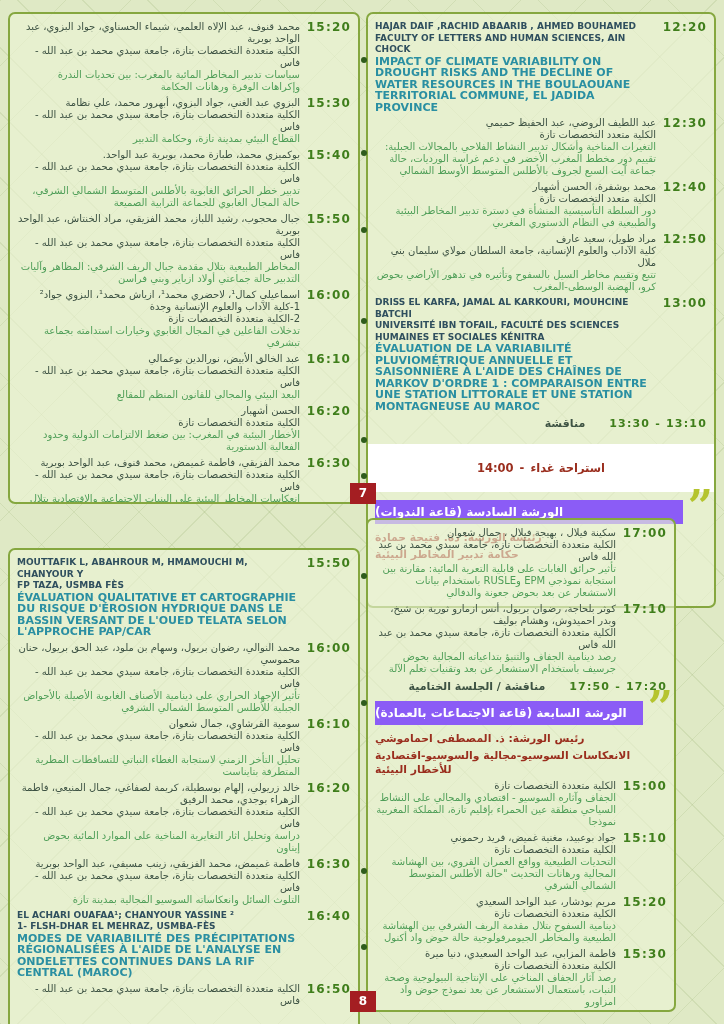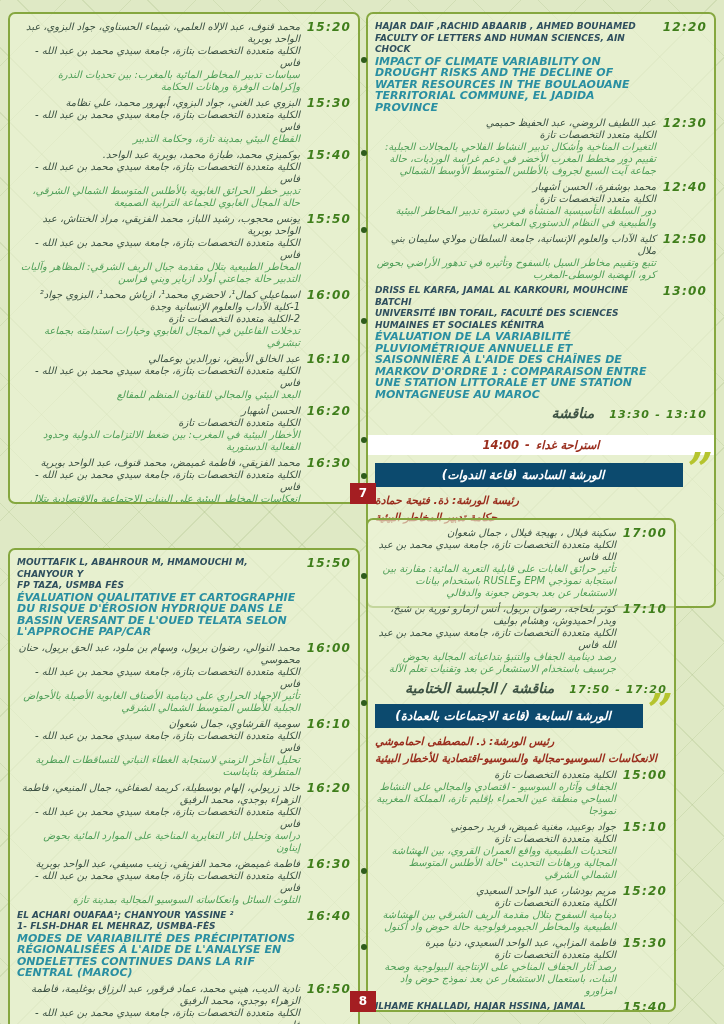--- a/index.html
+++ b/index.html
@@ -10,49 +10,49 @@
   }
   body::before{
     content:"";position:absolute;inset:0;pointer-events:none;
     background-image:
       repeating-linear-gradient(45deg, rgba(150,175,110,.20) 0 1px, transparent 1px 46px),
       repeating-linear-gradient(135deg, rgba(150,175,110,.20) 0 1px, transparent 1px 46px);
   }
   .sched-box{
     position:absolute;border:2px solid #85a73f;border-radius:7px;
     background:rgba(236,243,213,.62);
-    padding:7px 7px 5px 7px;box-sizing:border-box;overflow:hidden;z-index:1;font-style:italic;
+    padding:7px 7px 5px 7px;box-sizing:border-box;overflow:hidden;z-index:1;
   }
   #box-tl{left:8px;  top:12px;  width:352px;height:492px;}
   #box-tr{left:366px;top:12px;  width:350px;height:596px;}
   #box-bl{left:8px;  top:548px; width:352px;height:494px;}
   #box-br{left:366px;top:518px; width:310px;height:494px;}
 
   .entry{display:grid;grid-template-columns:1fr 46px;column-gap:5px;margin-bottom:4px;}
   .etime{color:#3f7e1b;font-weight:bold;font-size:12px;letter-spacing:1.2px;
          text-align:right;line-height:13px;white-space:nowrap;}
   .ebody.rtl{direction:rtl;text-align:right;}
   .ebody.ltr{direction:ltr;text-align:left;}
   .authors,.affil{color:#3d5243;font-size:10px;line-height:12px;}
   .title{color:#4f9e58;font-size:10px;line-height:12px;}
   .ebody.ltr .authors,.ebody.ltr .affil{color:#2f4f5e;font-weight:bold;font-size:9px;line-height:11.5px;}
   .ebody.ltr .title{color:#2a8fa2;font-weight:bold;font-size:11px;line-height:11.5px;}
 
   .disc{direction:rtl;display:flex;gap:5px;align-items:baseline;margin:5px 0 6px 0;font-size:11px;}
   .disc .dt{color:#3f7e1b;font-weight:bold;letter-spacing:1.2px;}
-  .disc .dlabel{color:#3d5243;font-weight:bold;margin-right:10px;font-size:14px;}
+  .disc .dlabel{color:#3d5243;font-weight:bold;margin-right:19px;font-size:11px;}
 
   .break-row{display:flex;justify-content:center;align-items:center;gap:6px;
-    background:#ffffff;margin:14px -7px 5px -7px;padding:3px 0;
+    background:#ffffff;margin:14px -7px 5px -7px;padding:17px 0;
     font-weight:bold;color:#9a2e1e;font-size:11.5px;text-align:center;}
 
   .banner{position:relative;margin:8px 0 7px 0;height:24px;}
-  .banner-bar{position:absolute;left:0;right:24px;top:0;bottom:0;background:#0c4a6e;
+  .banner-bar{position:absolute;left:0;right:24px;top:0;bottom:0;background:#8b5cf6;
     color:#fff;font-weight:bold;font-size:12px;line-height:24px;
-    direction:rtl;text-align:center;padding-right:12px;}
+    direction:rtl;text-align:left;padding-right:12px;}
   .banner-quote{position:absolute;right:-6px;top:-15px;color:#b5c42e;
     font-size:44px;line-height:1;font-family:"DejaVu Serif", serif;font-weight:bold;}
 
   .chair,.theme{direction:rtl;text-align:left;color:#9a2e1e;font-weight:bold;
     font-size:10.8px;line-height:14px;margin:1px 0 3px 0;}
 
   .page-badge{position:absolute;width:26px;height:21px;background:#a41e22;color:#fff;
     font-weight:bold;font-size:12px;text-align:center;line-height:21px;z-index:6;}
   #badge-7{left:350px;top:483px;}
   #badge-8{left:350px;top:991px;}
@@ -82,21 +82,21 @@
     <div class="entry">
       <div class="ebody rtl">
         <div class="authors">بوكميزي محمد، طبازة محمد، بوبرية عبد الواحد.</div>
         <div class="affil">الكلية متعددة التخصصات بتازة، جامعة سيدي محمد بن عبد الله - فاس</div>
         <div class="title">تدبير خطر الحرائق الغابوية بالأطلس المتوسط الشمالي الشرقي، حالة المجال الغابوي للجماعة الترابية الصميعة</div>
       </div>
       <div class="etime">15:40</div>
     </div>
     <div class="entry">
       <div class="ebody rtl">
-        <div class="authors">يونس محجوب، رشيد اللباز، محمد الفزيقي، مراد الخنتاش، عبد الواحد بوبرية</div>
+        <div class="authors">جبال محجوب، رشيد اللباز، محمد الفزيقي، مراد الخنتاش، عبد الواحد بوبرية</div>
         <div class="affil">الكلية متعددة التخصصات بتازة، جامعة سيدي محمد بن عبد الله - فاس</div>
         <div class="title">المخاطر الطبيعية بتلال مقدمة جبال الريف الشرقي: المظاهر وآليات التدبير حالة جماعتي أولاد ازباير وبني فراسن</div>
       </div>
       <div class="etime">15:50</div>
     </div>
     <div class="entry">
       <div class="ebody rtl">
         <div class="authors">اسماعيلي كمال¹، لاحضري محمد¹، ازياش محمد¹، البزوي جواد²</div>
         <div class="affil">1-كلية الآداب والعلوم الإنسانية وجدة</div>
         <div class="affil">2-الكلية متعددة التخصصات تازة</div>
@@ -149,20 +149,21 @@
     <div class="entry">
       <div class="ebody rtl">
         <div class="authors">محمد بوشفرة، الحسن أشهبار</div>
         <div class="affil">الكلية متعدد التخصصات تازة</div>
         <div class="title">دور السلطة التأسيسية المنشأة في دسترة تدبير المخاطر البيئية والطبيعية في النظام الدستوري المغربي</div>
       </div>
       <div class="etime">12:40</div>
     </div>
     <div class="entry">
       <div class="ebody rtl">
+        <div class="authors">مراد طويل، سعيد عارف</div>
         <div class="affil">كلية الآداب والعلوم الإنسانية، جامعة السلطان مولاي سليمان بني ملال</div>
         <div class="title">تتبع وتقييم مخاطر السيل بالسفوح وتأثيره في تدهور الأراضي بحوض كرو، الهضبة الوسطى-المغرب</div>
       </div>
       <div class="etime">12:50</div>
     </div>
     <div class="entry">
       <div class="ebody ltr">
         <div class="authors">DRISS EL KARFA, JAMAL AL KARKOURI, MOUHCINE BATCHI</div>
         <div class="affil">UNIVERSITÉ IBN TOFAIL, FACULTÉ DES SCIENCES HUMAINES ET SOCIALES KÉNITRA</div>
         <div class="title">ÉVALUATION DE LA VARIABILITÉ PLUVIOMÉTRIQUE ANNUELLE ET SAISONNIÈRE À L'AIDE DES CHAÎNES DE MARKOV D'ORDRE 1 : COMPARAISON ENTRE UNE STATION LITTORALE ET UNE STATION MONTAGNEUSE AU MAROC</div>
@@ -231,21 +232,20 @@
     <div class="entry">
       <div class="ebody ltr">
         <div class="authors">EL ACHARI OUAFAA¹; CHANYOUR YASSINE ²</div>
         <div class="affil">1- FLSH-DHAR EL MEHRAZ, USMBA-FÈS</div>
         <div class="title">MODES DE VARIABILITÉ DES PRÉCIPITATIONS RÉGIONALISÉES À L'AIDE DE L'ANALYSE EN ONDELETTES CONTINUES DANS LA RIF CENTRAL (MAROC)</div>
       </div>
       <div class="etime">16:40</div>
     </div>
     <div class="entry">
       <div class="ebody rtl">
-        <div class="authors">نادية الديب، هيني محمد، عماد فرقور، عبد الرزاق بوغليمة، فاطمة الزهراء بوجدي، محمد الرفيق</div>
         <div class="affil">الكلية متعددة التخصصات بتازة، جامعة سيدي محمد بن عبد الله - فاس</div>
       </div>
       <div class="etime">16:50</div>
     </div>
   </div>
 <div class="sched-box" id="box-br">
     <div class="entry">
       <div class="ebody rtl">
         <div class="authors">سكينة فيلال ، بهيجة فيلال ، جمال شعوان</div>
         <div class="affil">الكلية متعددة التخصصات تازة، جامعة سيدي محمد بن عبد الله فاس</div>

